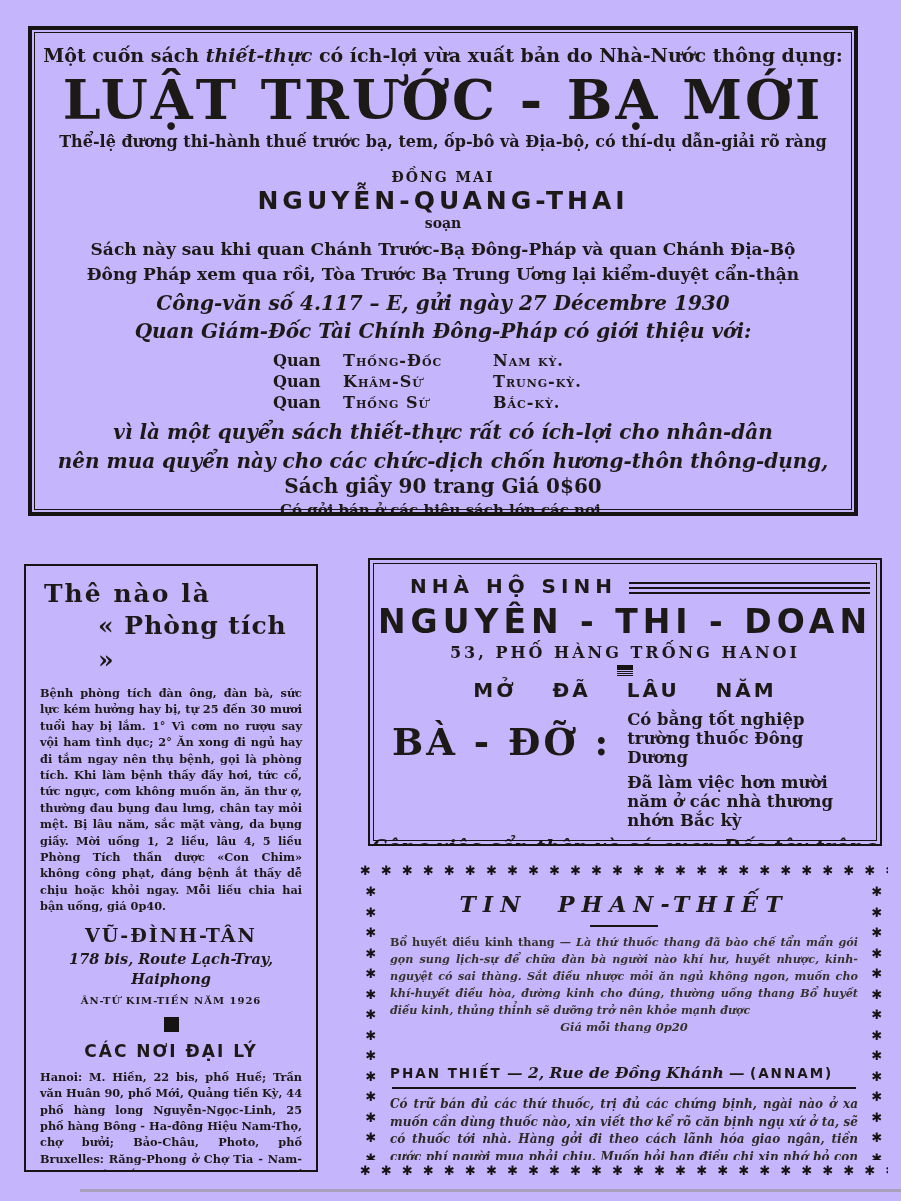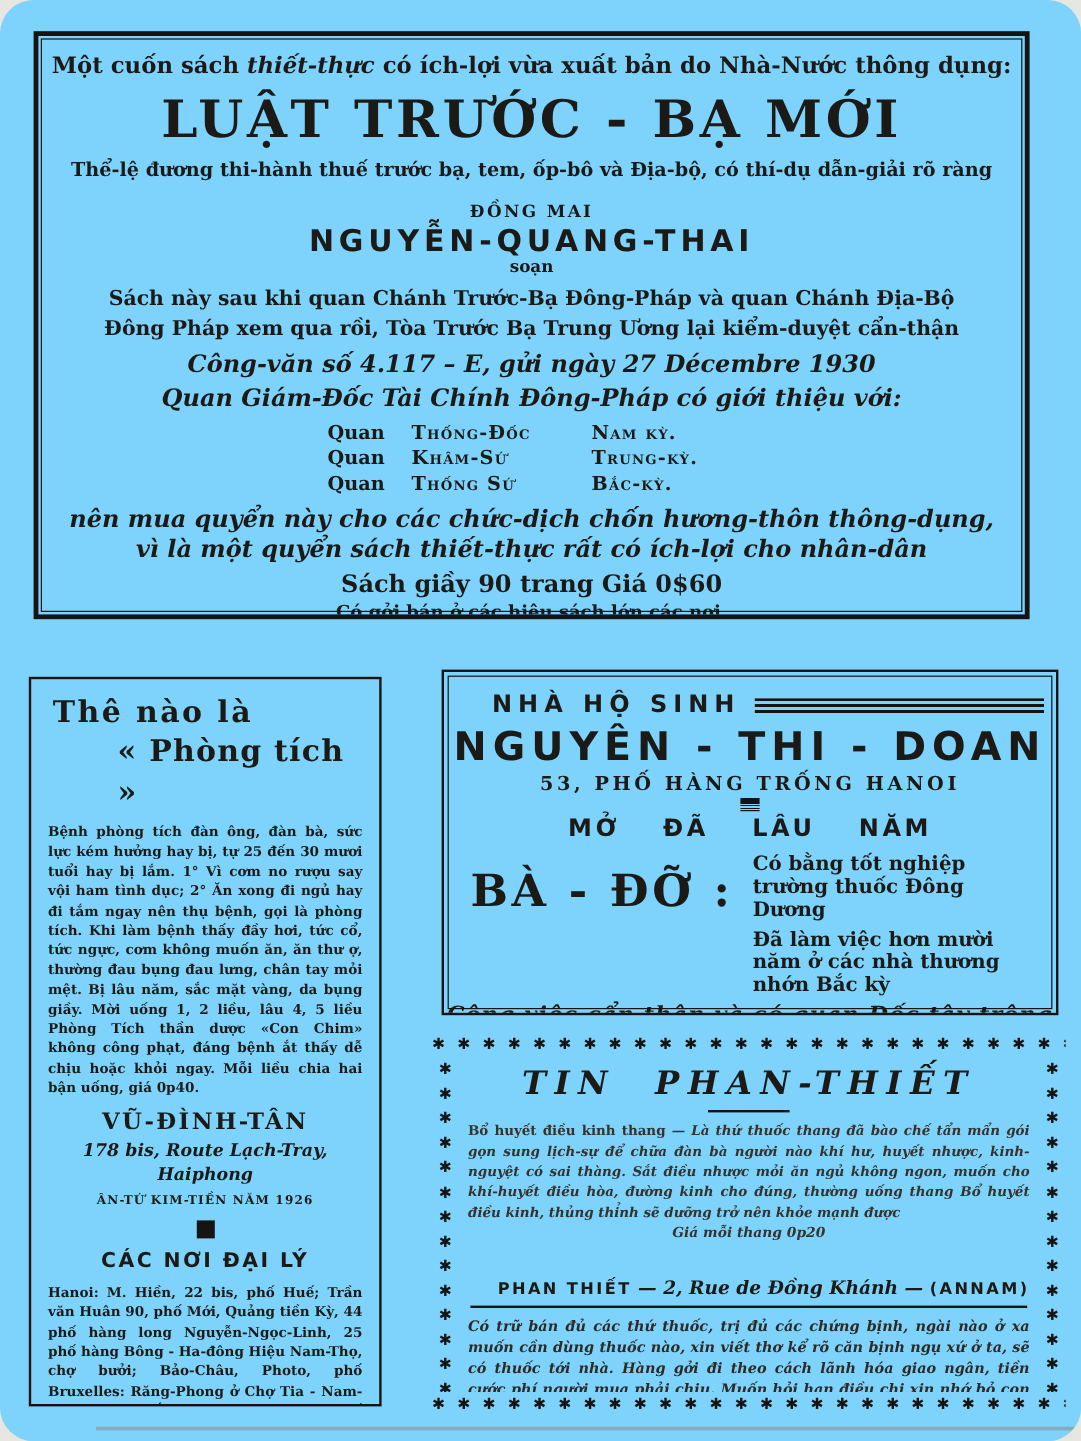--- a/index.html
+++ b/index.html
@@ -1,32 +1,31 @@
 <!DOCTYPE html>
 <html><head>
 <meta charset="utf-8">
 <style>
   html,body{margin:0;padding:0;background:#e8e6e1;}
   .page{
     position:relative;width:901px;height:1201px;margin:0 auto;
-    background:#7dd3fc;color:#1c1a17;overflow:hidden;
+    background:#c4b5fd;color:#1c1a17;overflow:hidden;
     font-family:"DejaVu Serif","Liberation Serif",serif;
-    border-radius:28px;
   }
   .abs{position:absolute;}
   
   .box-top{
     left:28px;top:26px;width:830px;height:490px;
     border:4px solid #151412;box-sizing:border-box;
     text-align:center;padding-top:12px;overflow:hidden;
   }
   .box-top::after{content:"";position:absolute;inset:2px;border:1px solid #151412;pointer-events:none;}
   .t-intro{font-size:19px;line-height:26px;font-weight:700;margin-bottom:8px;}
   .t-intro .it{font-style:italic;}
-  .t-title{font-size:43px;line-height:48px;font-weight:700;letter-spacing:3px;margin-bottom:8px;}
+  .t-title{font-size:54px;line-height:48px;font-weight:700;letter-spacing:3px;margin-bottom:8px;}
   .t-sub{font-size:16px;line-height:20px;font-weight:700;margin-bottom:17px;text-align:center;}
   .t-alias{font-size:14px;line-height:17px;font-weight:700;letter-spacing:2px;margin-bottom:3px;}
   .t-author{font-family:"DejaVu Sans","Liberation Sans",sans-serif;font-size:25px;line-height:23px;font-weight:700;letter-spacing:4px;margin-bottom:3px;}
   .t-soan{font-size:14px;line-height:17px;font-weight:700;margin-bottom:5px;}
   .t-review{font-size:17px;line-height:25px;font-weight:700;}
   .t-review2{margin-bottom:4px;}
   .t-italic{font-size:20px;line-height:25px;font-style:italic;font-weight:700;}
   .t-congvan{margin-bottom:3px;}
   .t-gioithieu{margin-bottom:6px;}
   .officials{width:340px;margin:0 auto 7px auto;}
@@ -74,27 +73,27 @@
   .m-bado{font-size:37px;line-height:44px;font-weight:700;letter-spacing:3px;white-space:nowrap;padding-top:10px;}
   .m-creds{flex:1;padding-left:16px;font-size:16.5px;line-height:19px;font-weight:700;}
   .m-cred1{margin-bottom:6px;}
   .m-footer{font-size:18.5px;line-height:23px;font-weight:700;font-style:italic;letter-spacing:1px;}
   
   .star-box{left:360px;top:860px;width:528px;height:322px;display:flex;flex-direction:column;}
   .star-row{height:22px;line-height:22px;font-family:"DejaVu Sans","Liberation Sans",sans-serif;font-size:13px;letter-spacing:3px;white-space:nowrap;overflow:hidden;text-align:center;color:#151412;}
   .star-mid{flex:1;display:flex;overflow:hidden;}
   .star-col{width:22px;font-family:"DejaVu Sans","Liberation Sans",sans-serif;font-size:13px;line-height:20.5px;white-space:pre-line;overflow:hidden;text-align:center;color:#151412;}
   .star-content{flex:1;padding:0 8px;overflow:hidden;}
-  .s-title{font-size:27px;line-height:36px;font-weight:700;font-style:italic;letter-spacing:7px;word-spacing:16px;text-align:center;margin-top:4px;}
+  .s-title{font-size:22px;line-height:36px;font-weight:700;font-style:italic;letter-spacing:7px;word-spacing:16px;text-align:center;margin-top:4px;}
   .s-rule{width:68px;height:2px;background:#151412;margin:3px auto 7px auto;}
   .s-para1{font-size:11.2px;line-height:17px;font-style:italic;font-weight:700;text-align:justify;color:#36322c;}
   .s-para1 .lead{font-style:normal;}
   .s-price{font-size:11.5px;line-height:16px;font-style:italic;font-weight:700;text-align:center;color:#36322c;margin-bottom:3px;}
   .s-pharmacy{font-family:"DejaVu Sans","Liberation Sans",sans-serif;font-size:22px;line-height:27px;font-weight:700;letter-spacing:3px;word-spacing:5px;text-align:center;margin-bottom:2px;}
-  .s-addr{text-align:right;font-size:15px;line-height:20px;margin-bottom:4px;margin-top:28px;}
+  .s-addr{text-align:left;font-size:15px;line-height:20px;margin-bottom:4px;margin-top:28px;}
   .s-addr .seg-sans{font-family:"DejaVu Sans","Liberation Sans",sans-serif;font-size:13.5px;font-weight:700;letter-spacing:2px;}
   .s-addr .seg-it{font-style:italic;font-weight:700;font-size:15.5px;}
   .s-fullrule{height:2px;background:#151412;margin:2px 2px 7px 2px;}
   .s-para2{font-size:12px;line-height:17.5px;font-style:italic;font-weight:700;text-align:justify;color:#2e2a25;}
   
   .page-bottom-line{left:80px;top:1189px;width:821px;height:3px;background:#8f8c86;opacity:.55;}
 </style>
 </head>
 <body>
 
@@ -123,22 +122,22 @@
         <span class="c1">Quan</span>
         <span class="c2">Khâm-Sứ</span>
         <span class="c3">Trung-kỳ.</span>
       </div>
       <div class="official-row">
         <span class="c1">Quan</span>
         <span class="c2">Thống Sứ</span>
         <span class="c3">Bắc-kỳ.</span>
       </div>
     </div>
+    <div class="t-appeal t-appeal2">vì là một quyển sách thiết-thực rất có ích-lợi cho nhân-dân</div>
     <div class="t-appeal">nên mua quyển này cho các chức-dịch chốn hương-thôn thông-dụng,</div>
-    <div class="t-appeal t-appeal2">vì là một quyển sách thiết-thực rất có ích-lợi cho nhân-dân</div>
     <div class="t-price">Sách giầy 90 trang Giá 0$60</div>
     <div class="t-dist">Có gởi bán ở các hiệu sách lớn các nơi.</div>
     <div class="t-mail">Ở xa nếu muốn viết thơ thẳng về bản-quán mua, mỗi cuốn xin gởi thêm 0$20 tiền cước.</div>
   </div>
 
   <div class="abs box-left">
     <div class="l-title1">Thê nào là</div>
     <div class="l-title2">« Phòng tích »</div>
     <div class="l-body">Bệnh phòng tích đàn ông, đàn bà, sức lực kém hưởng hay bị, tự 25 đến 30 mươi tuổi hay bị lắm. 1° Vì cơm no rượu say vội ham tình dục; 2° Ăn xong đi ngủ hay đi tắm ngay nên thụ bệnh, gọi là phòng tích. Khi làm bệnh thấy đầy hơi, tức cổ, tức ngực, cơm không muốn ăn, ăn thư ợ, thường đau bụng đau lưng, chân tay mỏi mệt. Bị lâu năm, sắc mặt vàng, da bụng giầy. Mời uống 1, 2 liều, lâu 4, 5 liều Phòng Tích thần dược «Con Chim» không công phạt, đáng bệnh ắt thấy dễ chịu hoặc khỏi ngay. Mỗi liều chia hai bận uống, giá 0p40.</div>
     <div class="l-maker">VŨ-ĐÌNH-TÂN</div>

